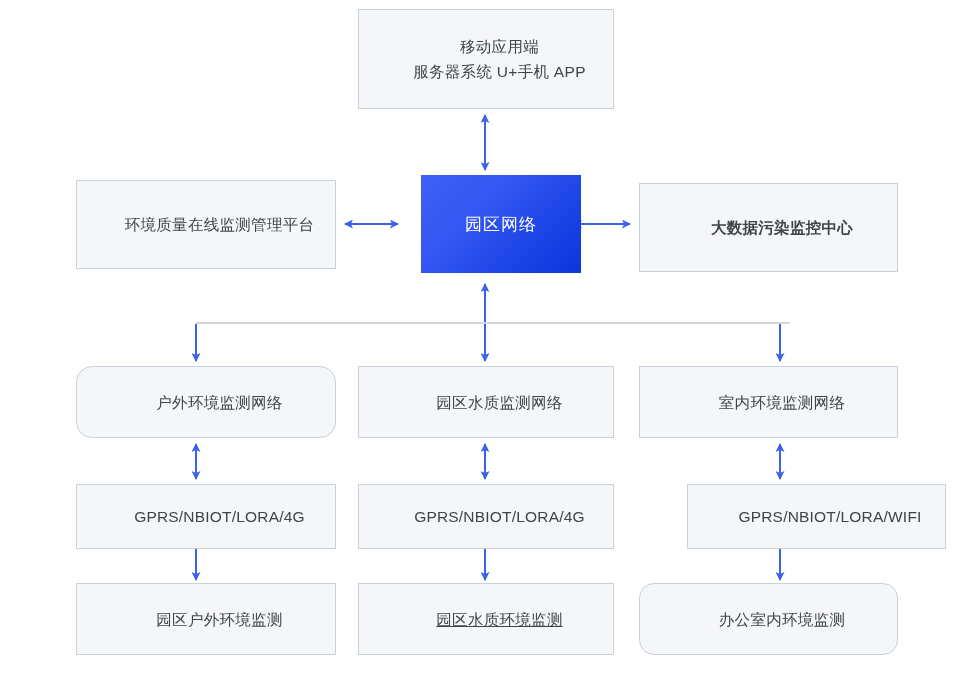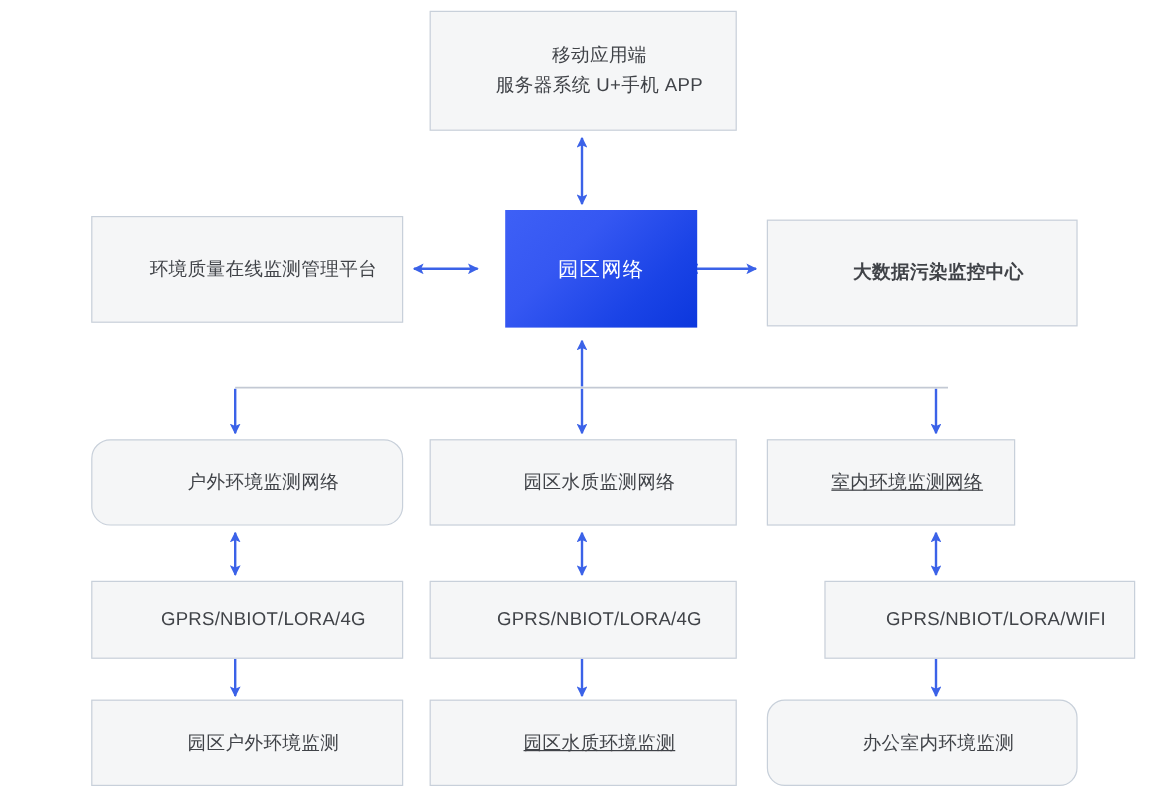--- a/index.html
+++ b/index.html
@@ -147,21 +147,21 @@
   <div class="box" style="left:639px; top:183px; width:259px; height:89px;font-weight:bold;">
     <span>大数据污染监控中心</span>
   </div>
 
   <div class="box" style="left:76px; top:366px; width:260px; height:72px;border-radius:16px;">
     <span>户外环境监测网络</span>
   </div>
   <div class="box" style="left:358px; top:366px; width:256px; height:72px;">
     <span>园区水质监测网络</span>
   </div>
-  <div class="box" style="left:639px; top:366px; width:207px; height:72px;text-decoration:underline;">
+  <div class="box" style="left:639px; top:366px; width:259px; height:72px;">
     <span>室内环境监测网络</span>
   </div>
 
   <div class="box mono-latin" style="left:76px; top:484px; width:260px; height:65px;">
     <span>GPRS/NBIOT/LORA/4G</span>
   </div>
   <div class="box mono-latin" style="left:358px; top:484px; width:256px; height:65px;">
     <span>GPRS/NBIOT/LORA/4G</span>
   </div>
   <div class="box mono-latin" style="left:639px; top:484px; width:259px; height:65px;margin-left:48px;">

